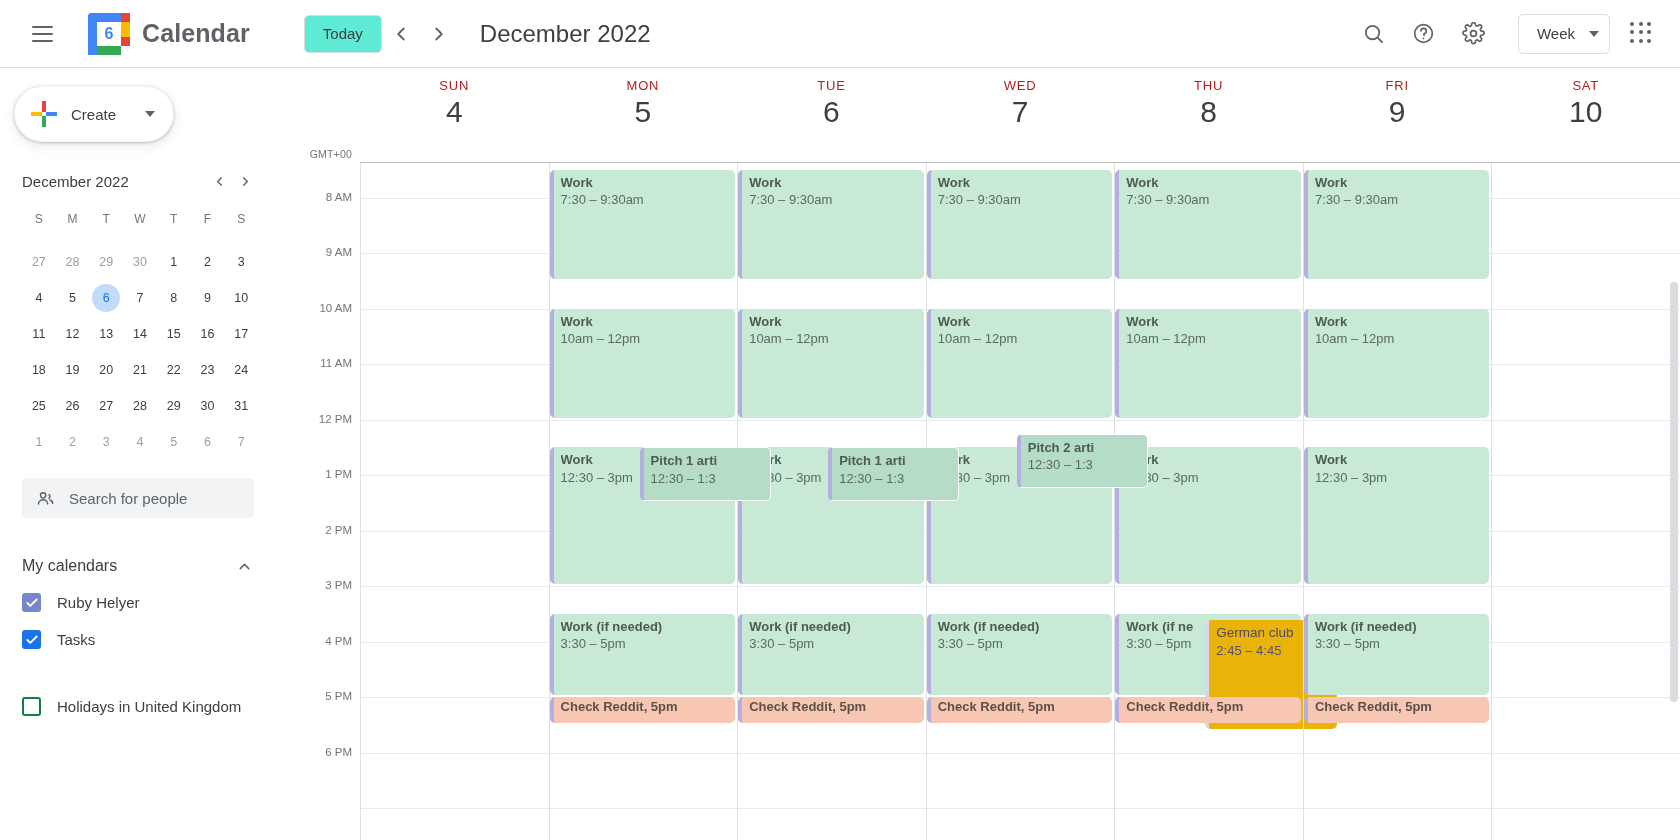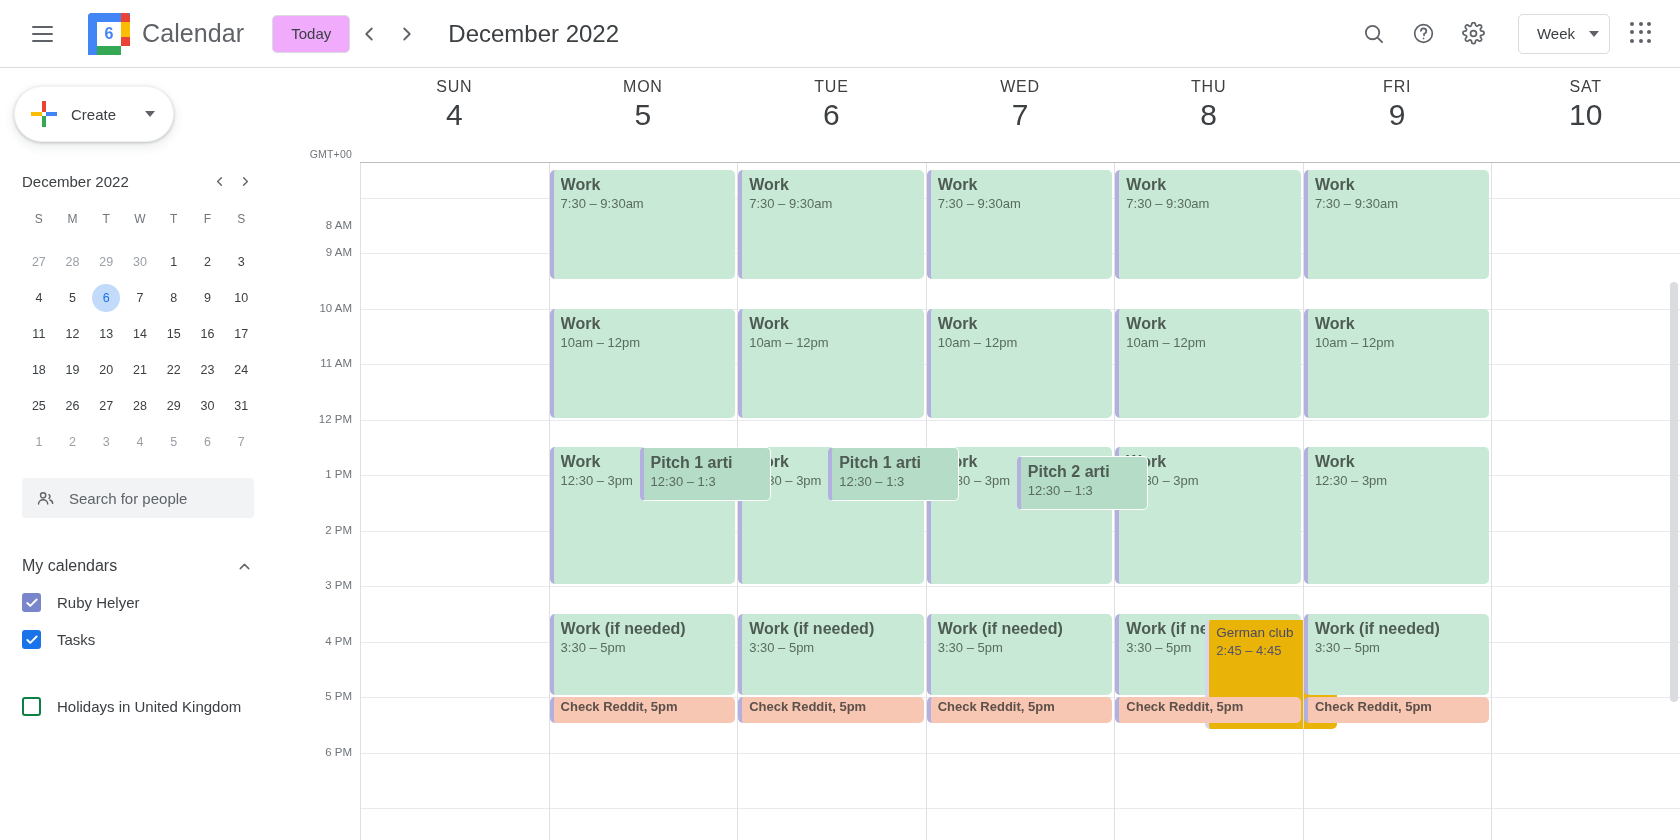--- a/index.html
+++ b/index.html
@@ -27,24 +27,24 @@
   .gcal-logo .sq { position:absolute; }
   .gcal-logo .blue-t  { left:0; top:0; width:42px; height:9px; background:#4285f4; border-top-left-radius:4px; }
   .gcal-logo .blue-l  { left:0; top:0; width:9px; height:42px; background:#4285f4; border-top-left-radius:4px; }
   .gcal-logo .yellow  { right:0; top:9px; width:9px; height:24px; background:#fbbc04; }
   .gcal-logo .green   { left:9px; bottom:0; width:24px; height:9px; background:#34a853; border-bottom-left-radius:0; }
   .gcal-logo .red     { right:0; top:0; width:9px; height:9px; background:#ea4335; border-top-right-radius:4px; }
   .gcal-logo .redc    { right:0; bottom:9px; width:9px; height:9px; background:#ea4335; }
   .gcal-logo .greenc  { right:9px; bottom:0; width:9px; height:9px; background:#34a853; }
   .gcal-logo .white   { left:9px; top:9px; width:24px; height:24px; background:#fff; }
   .gcal-logo .num     { position:absolute; left:9px; top:9px; width:24px; height:24px; display:flex; align-items:center; justify-content:center; color:#4285f4; font-size:16px; font-weight:700; }
-  .app-title { font-size: 25px; color:#5f6368; margin-left: 12px; letter-spacing: 0.1px; font-weight: 400; }
+  .app-title { font-size: 25px; color:#5f6368; margin-left: 12px; letter-spacing: 0.1px; font-weight: 700; }
   .today-btn {
-    margin-left: 28px; height: 38px; padding: 0 18px;
-    border: 1px solid #dadce0; border-radius: 5px; background:#f0abfc;
+    margin-left: 54px; height: 38px; padding: 0 18px;
+    border: 1px solid #dadce0; border-radius: 5px; background:#5eead4;
     font-size: 15px; color:#3c4043; cursor:pointer;
     display:flex; align-items:center; font-family: inherit;
   }
   .nav-arrow { width: 38px; height: 38px; border-radius:50%; display:flex; align-items:center; justify-content:center; cursor:pointer; color:#5f6368; }
   .nav-arrow:first-of-type { margin-left: 18px; }
   .date-title { font-size: 24px; color:#3c4043; margin-left: 22px; font-weight: 400; white-space: nowrap; }
   .header-spacer { flex: 1 1 auto; }
   .icon-btn { width: 44px; height: 44px; border-radius:50%; display:flex; align-items:center; justify-content:center; cursor:pointer; color:#5f6368; margin-left: 6px; }
   .view-select {
     margin-left: 22px; height: 40px; padding: 0 10px 0 18px;
@@ -100,21 +100,21 @@
   .cbx { width:19px;height:19px; border-radius:3px; flex:0 0 19px; display:flex; align-items:center; justify-content:center; }
   .cbx.checked svg { display:block; }
   .cbx svg { display:none; }
   .cal-name { font-size:15px; color:#3c4043; }
 
   
   .cal-main { flex:1 1 auto; display:flex; flex-direction:column; min-width:0; position:relative; background:#fff; }
   .daybar { height: 72px; flex:0 0 72px; display:flex; }
   .daybar .gutter { width: 80px; flex:0 0 80px; }
   .daybar .dcol { flex:1 1 0; display:flex; flex-direction:column; align-items:center; justify-content:flex-start; padding-top:10px; }
-  .dow { font-size:16px; letter-spacing:.8px; color:#404040; }
+  .dow { font-size:13px; letter-spacing:.8px; color:#b91c1c; }
   .dnum { font-size:30px; color:#3c4043; font-weight:400; margin-top: 2px; line-height: 34px; }
 
   .tzrow { height: 22px; flex:0 0 22px; display:flex; position:relative;align-items:flex-end; }
   .tzrow .gutter { width:80px; flex:0 0 80px; text-align:right; padding-right:8px; }
   .tzlabel { font-size:10.5px; color:#70757a; letter-spacing:.2px; }
   .tzrow .cols { flex:1 1 auto; display:flex; }
   .tzrow .cols .c { flex:1 1 0; border-left:1px solid #e0e0e0; }
   .tzrow .cols .c:first-child { border-left:none; }
 
   .gridwrap { flex:1 1 auto; position:relative; overflow:hidden; }
@@ -125,21 +125,21 @@
   .hline { position:absolute; left:0; right:0; height:0; border-top:1px solid #e8eaed; }
   .daycol { flex:1 1 0; position:relative; border-left:1px solid #e0e0e0; }
   .daycol:first-child { border-left:none; }
 
   .event {
     position:absolute; border-radius:5px; overflow:hidden;
     padding: 5px 2px 2px 7px; cursor:pointer;
     border-left: 4px solid #b3b0e0;
     box-sizing:border-box; line-height:1.25;
   }
-  .ev-title { font-size:16px; font-weight:700; color:#4e5b52; white-space:nowrap; overflow:hidden; }
+  .ev-title { font-size:13px; font-weight:700; color:#4e5b52; white-space:nowrap; overflow:hidden; }
   .ev-time { font-size:13px; color:#5a6b60; white-space:nowrap; overflow:hidden; margin-top:1px; }
   .event.green { background:#c7e9d5; }
   .event.purple { background:#eab308; border-left-color:#d7d6ee;margin-top:48px; }
   .event.purple .ev-title { color:#4b4a63; font-weight:400; font-size:13.5px; white-space:normal; }
   .event.purple .ev-time { color:#55546b; }
   .event.overlap { background:#b4dcc6; border:1.5px solid #fff; border-left:4px solid #b3b0e0; z-index:5; }
   .event.task { background:#f8c7b4; padding: 2px 2px 2px 7px; }
   .event.task .ev-title { font-size:13px; font-weight:700; color:#5c5049; }
 
   .scrollbar {
@@ -398,21 +398,21 @@
             <div class="c"></div>
             <div class="c"></div>
             <div class="c"></div>
             <div class="c"></div>
           </div>
       </div>
 
       <div class="gridwrap">
         <div class="gridinner" id="grid-inner">
           <div class="time-gutter" id="time-gutter">
-              <div class="time-lab" style="top: 34.5px; margin-top: 28px;">8 AM</div>
+              <div class="time-lab" style="top: 34.5px;">8 AM</div>
               <div class="time-lab" style="top: 90px;">9 AM</div>
               <div class="time-lab" style="top: 145.5px;">10 AM</div>
               <div class="time-lab" style="top: 201px;">11 AM</div>
               <div class="time-lab" style="top: 256.5px; margin-left: 22px;">12 PM</div>
               <div class="time-lab" style="top: 312px;">1 PM</div>
               <div class="time-lab" style="top: 367.5px;">2 PM</div>
               <div class="time-lab" style="top: 423px;">3 PM</div>
               <div class="time-lab" style="top: 478.5px;">4 PM</div>
               <div class="time-lab" style="top: 534px;">5 PM</div>
               <div class="time-lab" style="top: 589.5px;">6 PM</div>
@@ -487,21 +487,21 @@
                   <div class="ev-time">7:30 – 9:30am</div>
                 </div>
                 <div class="event green" style="top: 145.5px; height: 109px; left: 0px; right: 2px;">
                   <div class="ev-title">Work</div>
                   <div class="ev-time">10am – 12pm</div>
                 </div>
                 <div class="event green" style="top: 284.25px; height: 136.75px; left: 0px; right: 2px;">
                   <div class="ev-title">Work</div>
                   <div class="ev-time">12:30 – 3pm</div>
                 </div>
-                <div class="event overlap" style="top: 293px; height: 53.5px; left: 48%; right: -18%;">
+                <div class="event overlap" style="top: 271px; height: 53.5px; left: 48%; right: -18%;">
                   <div class="ev-title">Pitch 2 arti</div>
                   <div class="ev-time">12:30 – 1:3</div>
                 </div>
                 <div class="event green" style="top: 450.75px; height: 81.25px; left: 0px; right: 2px;">
                   <div class="ev-title">Work (if needed)</div>
                   <div class="ev-time">3:30 – 5pm</div>
                 </div>
                 <div class="event task" style="top: 534px; height: 25.75px; left: 0px; right: 2px;">
                   <div class="ev-title">Check Reddit, 5pm</div>
                 </div>

